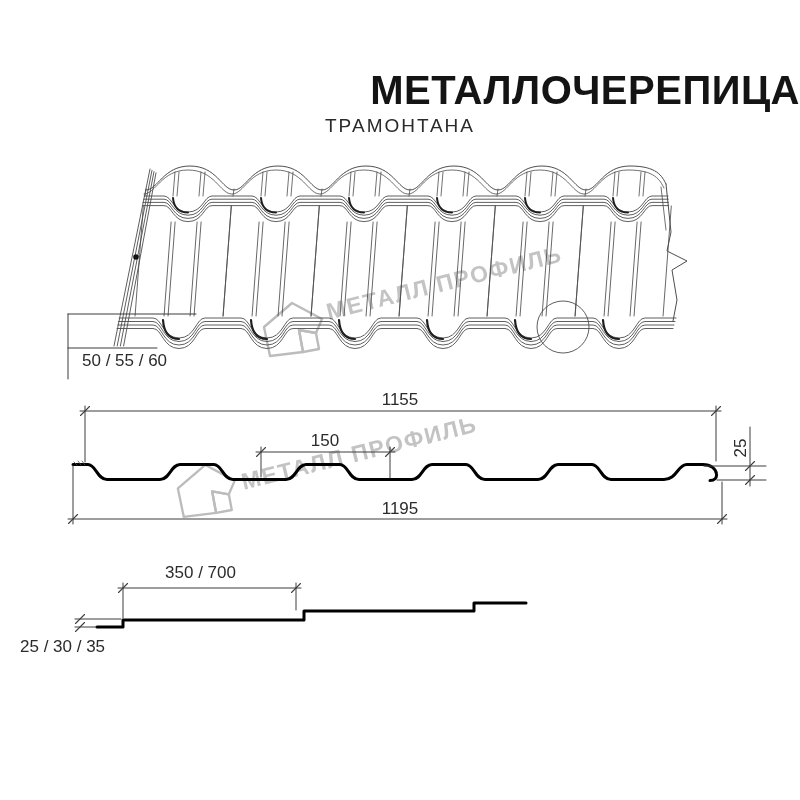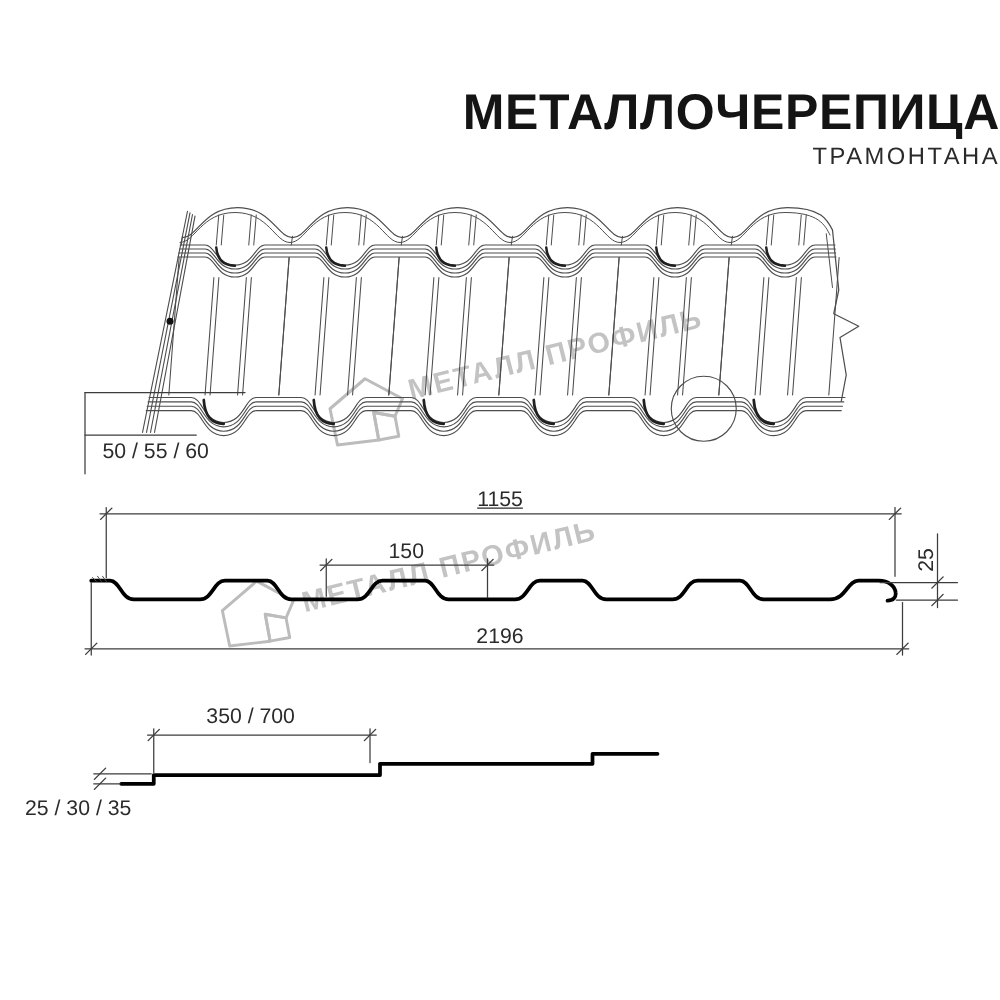--- a/index.html
+++ b/index.html
@@ -1,30 +1,30 @@
 <!DOCTYPE html>
 <html><head>
 <meta charset="utf-8">
 <style>
   html,body{margin:0;padding:0;background:#fff;}
   .canvas{position:relative;width:800px;height:800px;background:#fff;overflow:hidden;
           font-family:"Liberation Sans", sans-serif;}
   .title{position:absolute;left:0;top:68px;width:800px;text-align:right;
          font-size:40px;font-weight:bold;letter-spacing:.5px;color:#141414;}
-  .subtitle{position:absolute;left:0;top:115px;width:800px;text-align:right;
+  .subtitle{position:absolute;left:0;top:115px;width:800px;text-align:center;
             font-size:19px;font-weight:500;letter-spacing:2px;color:#2a2a2a;}
   .wm{position:absolute;z-index:0;color:#b9b9b9;font-size:23px;font-weight:bold;
       letter-spacing:1.5px;white-space:nowrap;opacity:.85;transform-origin:0 50%;
       transform:rotate(-14deg);}
   #wm1{left:327px;top:299px;}
   #wm2{left:242px;top:469px;}
   svg#art{position:absolute;left:0;top:0;z-index:1;}
   .dim{position:absolute;z-index:2;font-size:17px;color:#2b2b2b;white-space:nowrap;}
   .ctr{text-align:center;}
-  #d1155{left:358px;top:390px;width:84px;text-decoration:underline;}
+  #d1155{left:358px;top:390px;width:84px;}
   #d230{left:300px;top:431px;width:50px;}
   #d25{left:724px;top:438px;width:34px;text-align:center;transform:rotate(-90deg);}
   #d1195{left:358px;top:499px;width:84px;}
   #d50{left:82px;top:351px;text-align:right;}
   #d350{left:143px;top:563px;width:115px;}
   #d2530{left:20px;top:637px;}
 </style>
 </head>
 <body>
 
@@ -182,17 +182,17 @@
         <path d="M75,619 L121,619" stroke="#3d3d3d" stroke-width="1" fill="none" stroke-linejoin="round" stroke-linecap="round"></path>
         <path d="M75,627 L96,627" stroke="#3d3d3d" stroke-width="1" fill="none" stroke-linejoin="round" stroke-linecap="round"></path>
         <path d="M75.5,623.5 L84.5,614.5" stroke="#3d3d3d" stroke-width="1.1" fill="none" stroke-linejoin="round" stroke-linecap="round"></path>
         <path d="M75.5,631.5 L84.5,622.5" stroke="#3d3d3d" stroke-width="1.1" fill="none" stroke-linejoin="round" stroke-linecap="round"></path>
       </g>
   </svg>
 
   <div class="dim ctr" id="d1155">1155</div>
   <div class="dim ctr" id="d230">150</div>
   <div class="dim" id="d25">25</div>
-  <div class="dim ctr" id="d1195">2196</div>
+  <div class="dim ctr" id="d1195">1195</div>
   <div class="dim" id="d50">50 / 55 / 60</div>
   <div class="dim ctr" id="d350">350 / 700</div>
   <div class="dim" id="d2530">25 / 30 / 35</div>
 </div>
 
 </body></html>

